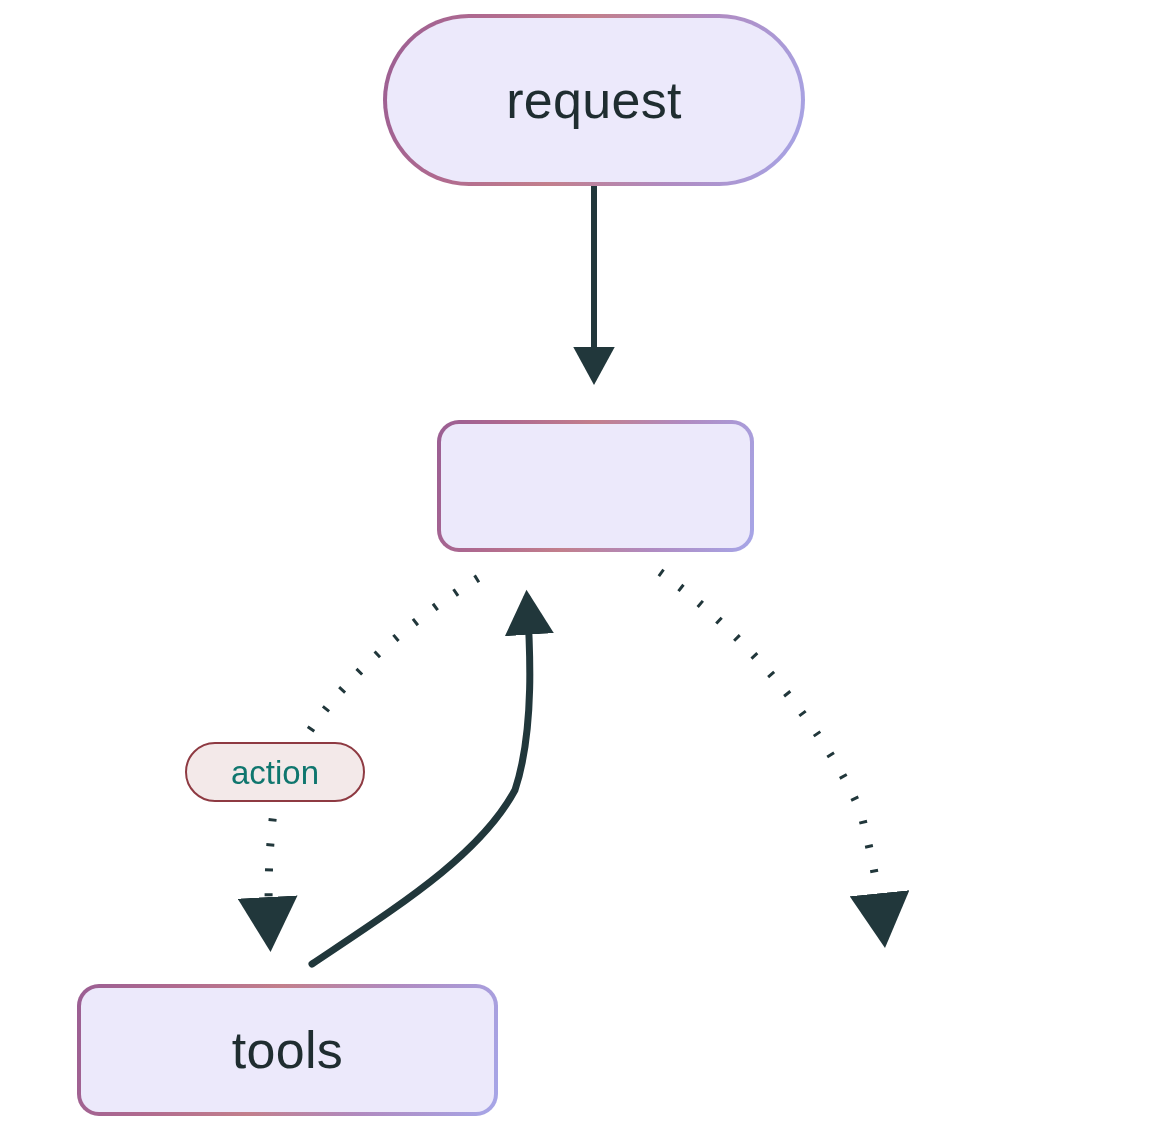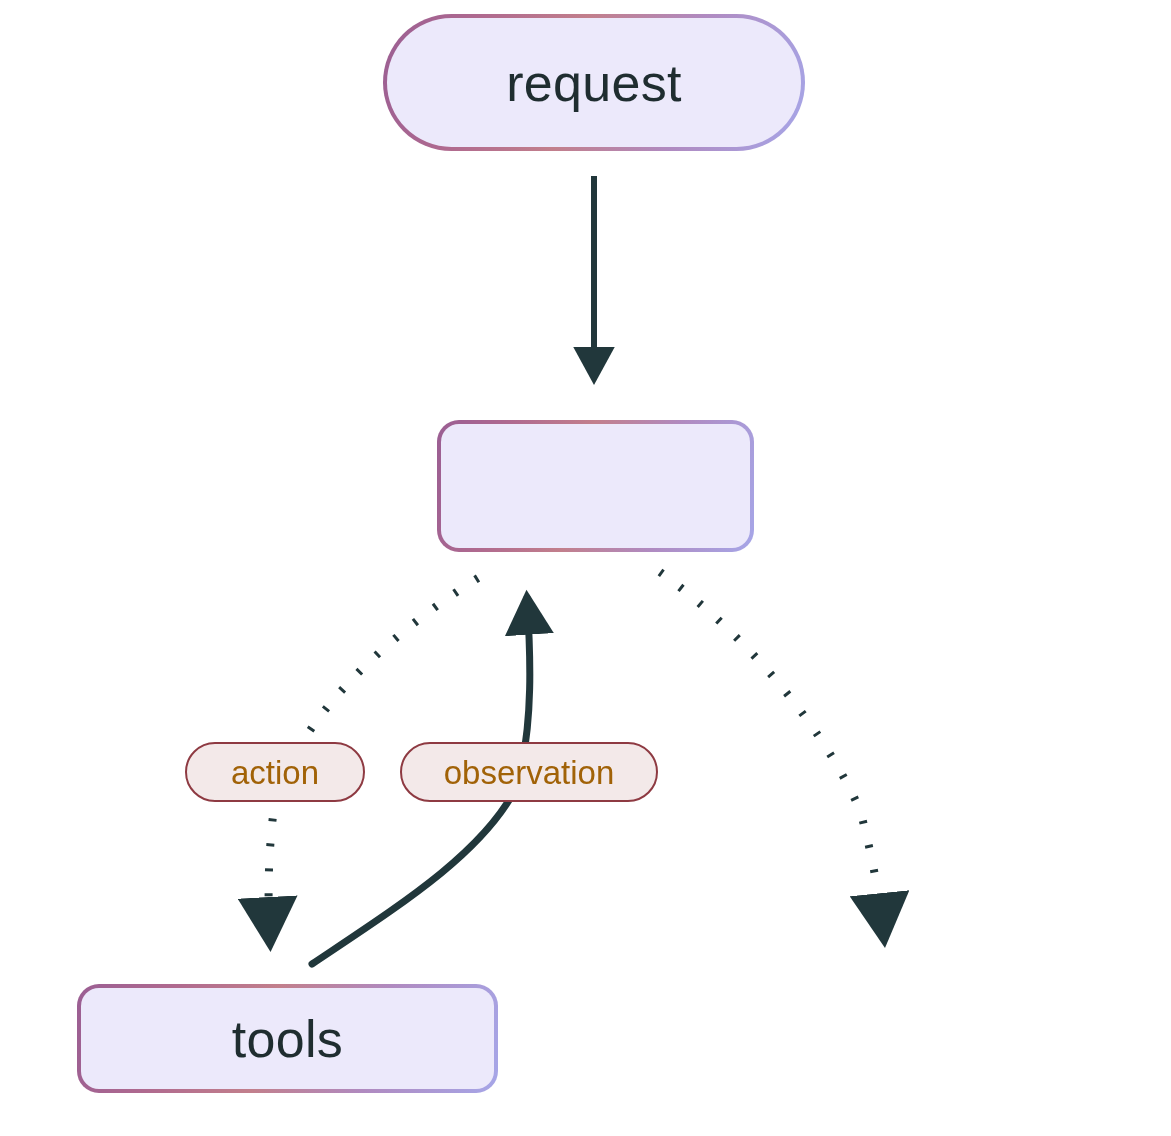--- a/index.html
+++ b/index.html
@@ -45,45 +45,45 @@
       linear-gradient(#ece9fb, #ece9fb),
       linear-gradient(105deg, #9a5e93 0%, #b06a8f 22%, #c27f8c 45%, #b08ac0 70%, #a6a6e8 100%);
     background-origin: border-box;
     background-clip: padding-box, border-box;
   }
   .pill { border-radius: 999px; }
   .rect { border-radius: 22px; }
 
   #node-request {
     left: 383px; top: 14px;
-    width: 422px; height: 137px;
+    width: 422px; height: 172px;
   }
   #node-agent {
     left: 437px; top: 420px;
     width: 317px; height: 132px;
   }
   #node-tools {
     left: 77px; top: 984px;
-    width: 421px; height: 109px; text-align: center;
+    width: 421px; height: 132px; text-align: center;
   }
   #node-result {
     left: 676px; top: 985px;
     width: 421px; height: 130px;
   }
 
   .edge-label {
     position: absolute;
     box-sizing: border-box;
     display: flex;
     align-items: center;
     justify-content: center;
     background: #f3e9e9;
     border: 2.2px solid #8e3a42;
     border-radius: 999px;
-    color: #a16207;
+    color: #0f766e;
     font-size: 33px;
     font-family: "Liberation Sans", sans-serif;
     line-height: 1;
     white-space: nowrap;
   }
   #label-action {
     left: 185px; top: 742px;
     width: 180px; height: 60px;
   }
   #label-observation {
@@ -125,17 +125,14 @@
 
   <div id="node-tools" class="node rect grad-border">
     <span>tools</span>
   </div>
 
 
   <div id="label-action" class="edge-label">
     <span>action</span>
   </div>
 
-  <div id="label-observation" class="edge-label">
-    <span>observation</span>
-  </div>
 
 </div>
 
 </body></html>

